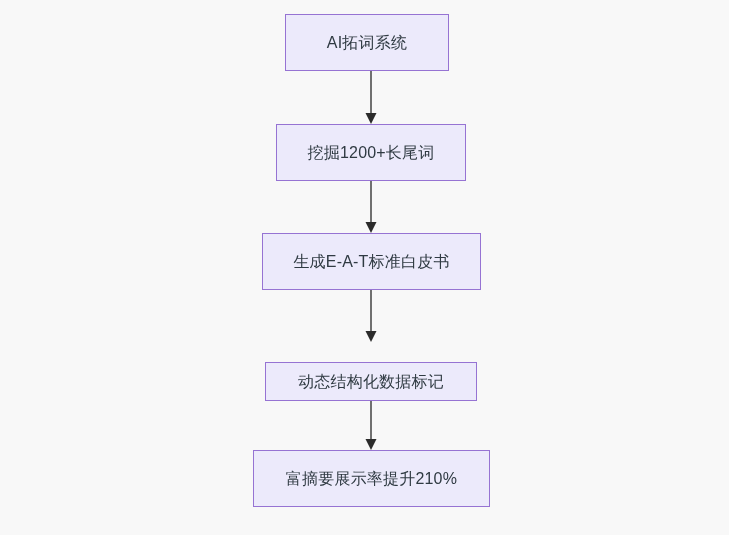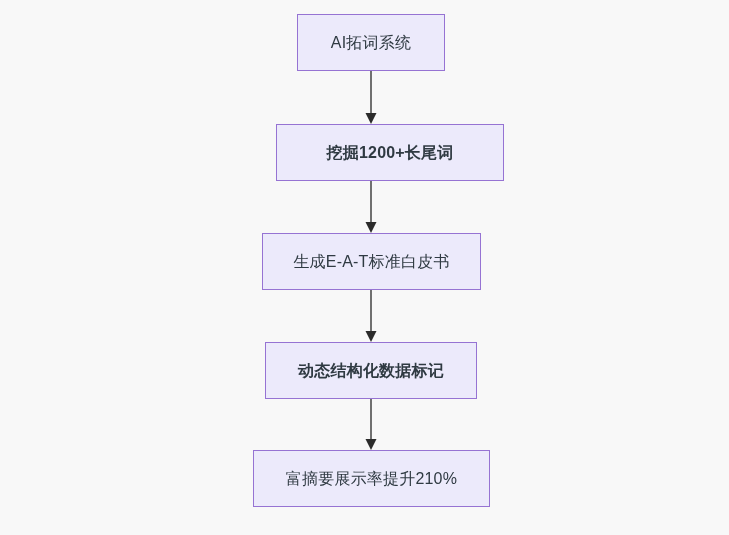--- a/index.html
+++ b/index.html
@@ -37,24 +37,24 @@
     color: #2f3a42;
     font-size: 16px;
     line-height: 1.2;
     letter-spacing: 0.2px;
     white-space: nowrap;
   }
   .node-label {
     display: block;
   }
   
-  #node-0 { left: 297px; top: 14px;  width: 148px; height: 57px; }
-  #node-1 { left: 276px; top: 124px; width: 228px; height: 57px; font-weight: bold; }
+  #node-0 { left: 285px; top: 14px;  width: 164px; height: 57px; }
+  #node-1 { left: 276px; top: 124px; width: 190px; height: 57px; }
   #node-2 { left: 262px; top: 233px; width: 219px; height: 57px; align-items: center; }
-  #node-3 { left: 265px; top: 342px; width: 212px; height: 57px; font-weight: bold; }
+  #node-3 { left: 265px; top: 362px; width: 212px; height: 39px; }
   #node-4 { left: 253px; top: 450px; width: 237px; height: 57px; }
 </style>
 </head>
 <body>
 
 <div id="flowchart-canvas">
 
   <svg id="edges-layer" width="729" height="535" viewBox="0 0 729 535" xmlns="http://www.w3.org/2000/svg">
 
     <g>

